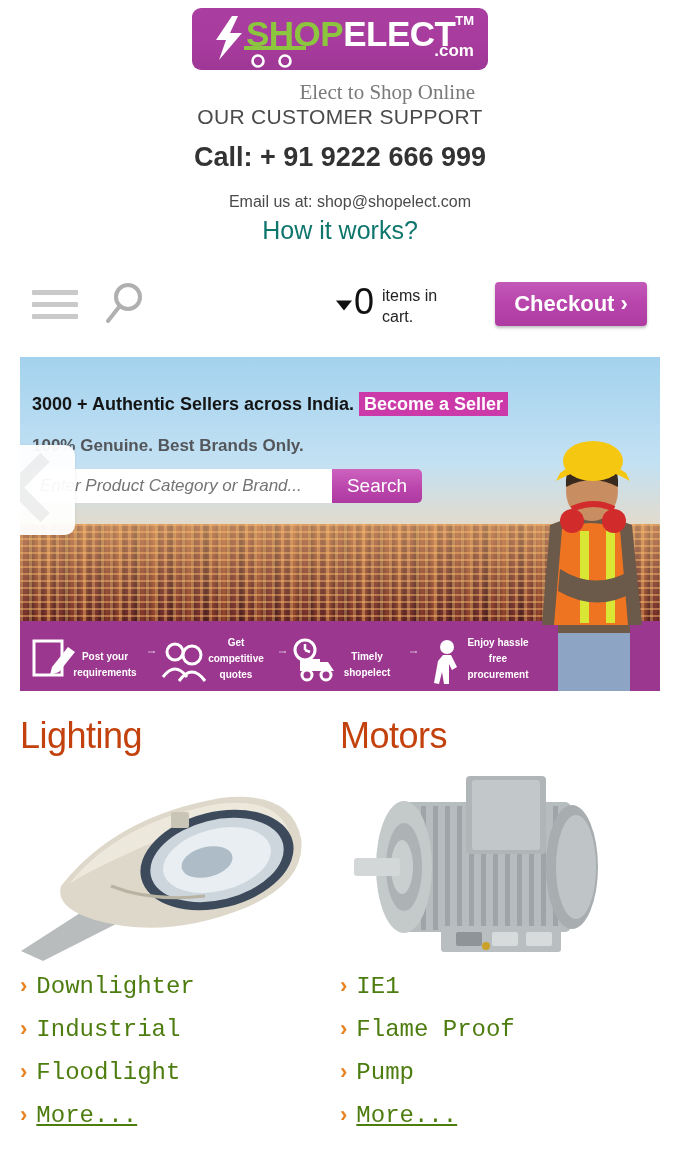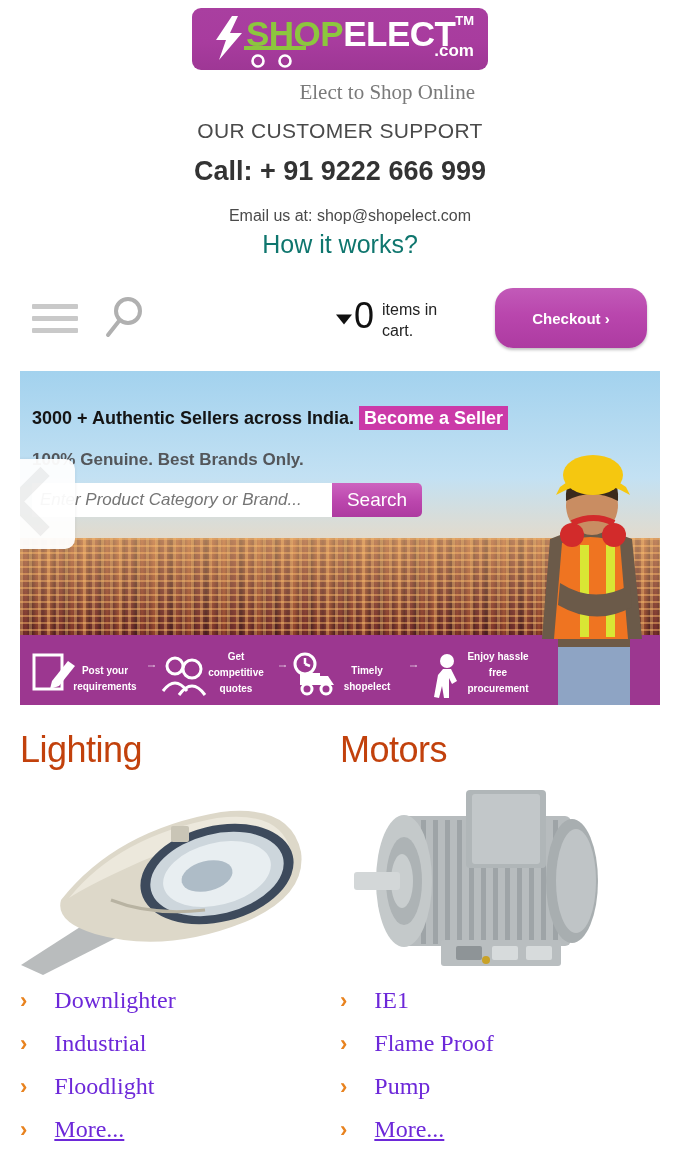--- a/index.html
+++ b/index.html
@@ -38,21 +38,21 @@
     color:#ffffff; font-size:17px; font-weight:bold;
   }
   .cart-graphic { position:absolute; left:52px; top:38px; width:66px; height:22px; }
   .tagline {
     text-align:right; padding-right:205px; margin-top:6px;
     font-family:"Liberation Serif", serif;
     font-size:21px; color:#7a7a7a; font-style:normal;
   }
 
   
-  .support { text-align:center; margin-top:14px; }
+  .support { text-align:center; }
   .support-title { font-size:21px; color:#4a4a4a; letter-spacing:.3px; }
   .support-call { font-size:27px; font-weight:bold; color:#333; margin-top:13px; }
   .support-email { font-size:16px; color:#4a4a4a; margin-top:20px;padding-left:20px; }
   .support-how { font-size:25px; color:#0f766e; margin-top:5px;text-align:center; }
 
   
   .navbar {
     margin-top:20px; height:78px; position:relative;
     display:flex; align-items:center;
   }
@@ -72,23 +72,23 @@
     border-right:8px solid transparent; border-top:10px solid #111;
     margin-top:19px;
   }
   .cart-count { font-size:36px; color:#111; line-height:40px; margin-left:2px; }
   .cart-label {
     font-size:16px; color:#222; line-height:21px;
     margin-left:8px; margin-top:3px; width:66px;
   }
   .checkout-btn {
     position:absolute; right:33px; top:50%; transform:translateY(-50%);
-    width:152px; height:60px; border:none; border-radius:18px;
+    width:152px; height:44px; border:none; border-radius:4px;
     background:linear-gradient(180deg,#c25ab8 0%,#b946ad 45%,#ad3ba1 100%);
-    color:#fff; font-size:15px; font-weight:bold; cursor:pointer;
+    color:#fff; font-size:22px; font-weight:bold; cursor:pointer;
     font-family:"Liberation Sans", sans-serif;
     box-shadow:0 2px 3px rgba(0,0,0,.25);
   }
 
   
   .banner {
     position:relative; margin:14px 20px 0 20px; height:334px; overflow:hidden;
     background:linear-gradient(180deg,#a9d6ef 0%,#bfe0f2 38%,#e7cbb3 58%,#6a2736 75%,#8e2f6e 100%);
   }
   .sky { position:absolute; inset:0 0 42% 0;
@@ -172,23 +172,22 @@
     font-family:Liberation Sans, sans-serif;
     letter-spacing:-.5px; margin-bottom:6px;
   }
   .cat-img { height:200px; display:flex; align-items:center; justify-content:center; }
   .cat-links { margin-top:10px; }
   .cat-link-row {
     display:flex; align-items:baseline; margin-bottom:16px;
   }
   .chev { color:#e8821e; font-size:22px; font-weight:bold; margin-right:9px; line-height:1; }
   .cat-link {
-    color:#6d28d9; font-size:24px; text-decoration:none;
-    font-family:Liberation Serif, serif;
-    margin-left:18px;
+    color:#4d7c0f; font-size:24px; text-decoration:none;
+    font-family:Liberation Mono, monospace;
   }
   .cat-link.more { text-decoration:underline; }
 </style>
 </head>
 <body>
 
 <div class="logo-wrap">
   <div class="logo-badge">
     <svg class="bolt" viewBox="0 0 34 44">
       <polygon points="20,0 4,24 14,24 7,44 30,17 18,17 26,0" fill="#ffffff"></polygon>

